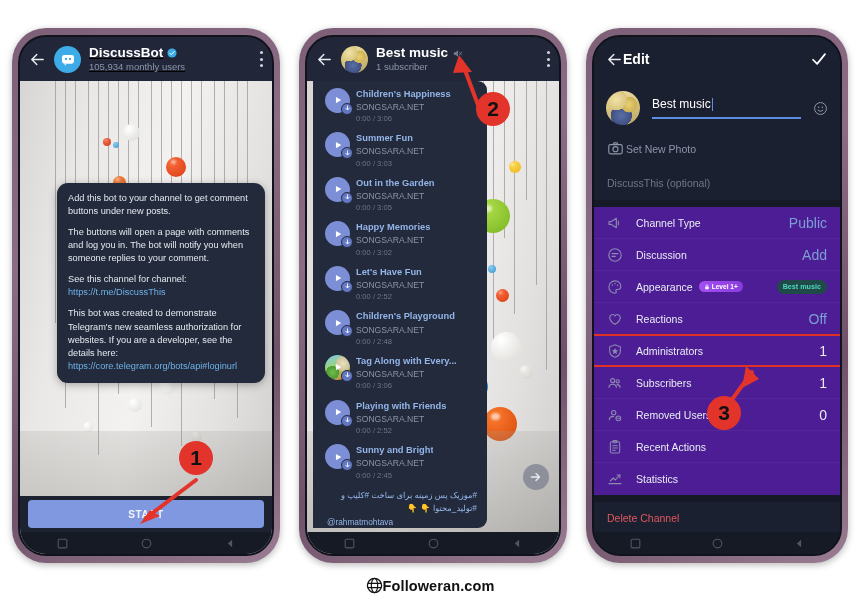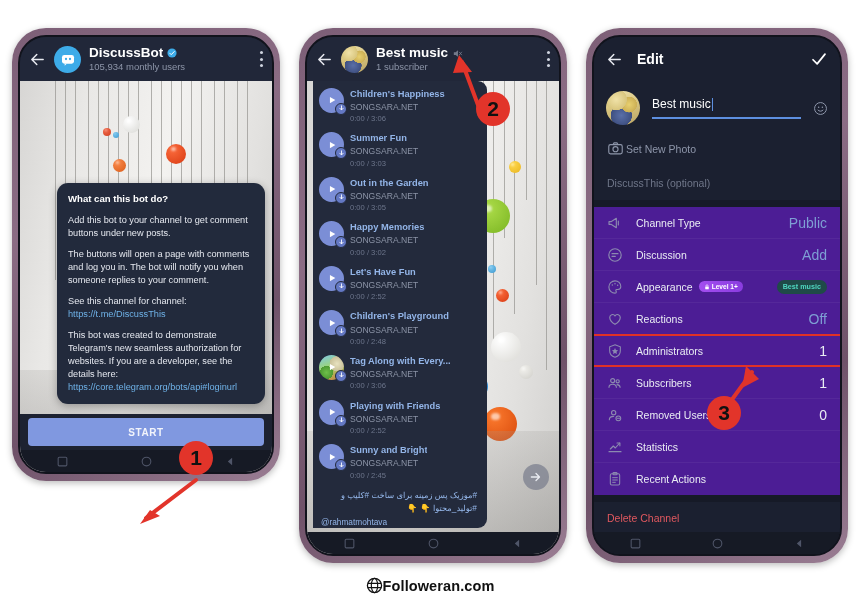--- a/index.html
+++ b/index.html
@@ -105,21 +105,21 @@
   }
   .navbar {
     position:absolute; left:0; right:0; bottom:0; height:22px;
     background:#161a25; display:flex; align-items:center; justify-content:space-around;
   }
 
   
   .msg-block {
     position:absolute; left:6px; top:44px; width: 174px;
     background:#232a3c; border-radius:0 9px 9px 0;
-    padding: 2px 8px 6px 6px;
+    padding: 2px 8px 6px 12px;
     overflow: hidden;
   }
   .track { display:flex; gap:6px; align-items:flex-start; padding: 4.5px 0; }
   .play {
     width:25px; height:25px; border-radius:50%; flex:0 0 auto;
     background:#7b8ed6; position:relative;
     display:flex; align-items:center; justify-content:center;
   }
   .play.thumb {
     background:
@@ -154,21 +154,21 @@
   }
   .gif-chip {
     width:19px; height:13px; border:1.2px solid #828b9f; border-radius:3px;
     display:flex; align-items:center; justify-content:center;
     font-size:6.2px; color:#a7aebe; font-weight:bold; flex:0 0 auto;
   }
   .compose-ph { flex:1 1 auto; font-size:11px; color:#7c8499; position:relative; }
   .caret { position:absolute; left:-3px; top:-2px; width:1.3px; height:15px; background:#5d8fe0; }
 
   
-  .edit-hdr { height:44px; background:#1b2030; display:flex; align-items:center; gap:14px; padding:0 12px; }
+  .edit-hdr { height:44px; background:#1b2030; display:flex; align-items:center; gap:0; padding:0 12px; }
   .edit-title { font-size:14px; color:#fff; font-weight:bold; flex:1 1 auto; }
   .name-row { display:flex; align-items:center; gap:12px; padding: 10px 12px 6px 12px; background:#1b2030; }
   .name-av { width:34px; height:34px; border-radius:50%; flex:0 0 auto; }
   .name-field { flex:1 1 auto; position:relative; }
   .name-val { font-size:12px; color:#fff; padding-bottom:6px; display:flex; align-items:center; }
   .name-caret { width:1.2px; height:13px; background:#5d8fe0; margin-left:1px; }
   .name-underline { height:1.4px; background:#5d8fe0; }
   .emoji-btn { width:15px; height:15px; flex:0 0 auto; }
 
   .set-photo { display:flex; align-items:center; gap:2px; padding: 9px 13px; background:#1b2030; }
@@ -217,21 +217,21 @@
     position:absolute; left:0; right:0; bottom:6px;
     display:flex; align-items:center; justify-content:center; 
   }
   .footer-text { font-size:14.5px; font-weight:bold; color:#111; letter-spacing:.1px; }
 </style>
 </head>
 <body>
 
 <div class="stage">
 
-  <div class="phone" style="left:12px; top:28px; width:268px; height:453px;">
+  <div class="phone" style="left:12px; top:28px; width:268px; height:535px;text-decoration:underline;">
     <div class="screen">
 
       <div class="tg-header">
         <svg class="hdr-back" viewBox="0 0 24 24">
           <path d="M20 12H5M11 5l-7 7 7 7" fill="none" stroke="#e8eaf0" stroke-width="2.1" stroke-linecap="round" stroke-linejoin="round"></path>
         </svg>
         <div class="hdr-avatar av-bot">
           <svg width="16" height="16" viewBox="0 0 24 24">
             <rect x="3" y="6" width="18" height="13" rx="3.5" fill="#fff"></rect>
             <circle cx="9" cy="12" r="1.7" fill="#3dabe8"></circle>
@@ -286,21 +286,20 @@
         <div class="ball" style="left:30%; top:26%; width:19px; height:19px; background:radial-gradient(circle at 33% 28%, #ffffff, #dcdcd8);"></div>
         <div class="ball" style="left:78%; top:30%; width:9px;  height:9px;  background:radial-gradient(circle at 33% 28%, #ffd84d, #e8b420);"></div>
         <div class="ball" style="left:43%; top:67%; width:14px; height:14px; background:radial-gradient(circle at 33% 28%, #ffffff, #dddcd8);"></div>
         <div class="ball" style="left:55%; top:63%; width:16px; height:16px; background:radial-gradient(circle at 33% 28%, #ffffff, #dddcd8);"></div>
         <div class="ball" style="left:25%; top:72%; width:10px; height:10px; background:radial-gradient(circle at 33% 28%, #ffffff, #dddcd8);"></div>
         <div class="ball" style="left:68%; top:74%; width:11px; height:11px; background:radial-gradient(circle at 33% 28%, #f0f0ec, #cfcfc9);"></div>
         <div class="shelf"></div>
       </div>
 
       <div class="bot-bubble">
-        <div class="q">What can this bot do?</div>
         <p>Add this bot to your channel to get comment buttons under new posts.</p>
         <p>The buttons will open a page with comments and log you in. The bot will notify you when someone replies to your comment.</p>
         <p>
           <span>See this channel for channel:</span><br>
           <a href="#">https://t.me/DiscussThis</a>
         </p>
         <p>
           <span>This bot was created to demonstrate Telegram's new seamless authorization for websites. If you are a developer, see the details here:</span><br>
           <a href="#">https://core.telegram.org/bots/api#loginurl</a>
         </p>
@@ -685,36 +684,36 @@
               <circle cx="17" cy="17" r="3.6" fill="none" stroke="#9aa2b6" stroke-width="1.6"></circle>
               <path d="M15.2 17h3.6" stroke="#9aa2b6" stroke-width="1.6" stroke-linecap="round"></path>
             </svg>
             <span class="row-label">
               <span>Removed Users</span>
             </span>
             <span class="row-val num">0</span>
           </div>
           <div class="row">
             <svg class="row-ico" viewBox="0 0 24 24">
+              <rect x="5" y="4" width="14" height="17" rx="2.2" fill="none" stroke="#9aa2b6" stroke-width="1.6"></rect>
+              <rect x="9" y="2.2" width="6" height="3.4" rx="1.2" fill="none" stroke="#9aa2b6" stroke-width="1.6"></rect>
+              <path d="M8.5 10h7M8.5 13.5h7M8.5 17h4" stroke="#9aa2b6" stroke-width="1.5" stroke-linecap="round"></path>
+            </svg>
+            <span class="row-label">
+              <span>Recent Actions</span>
+            </span>
+          </div>
+          <div class="row">
+            <svg class="row-ico" viewBox="0 0 24 24">
               <path d="M3 19h18" stroke="#9aa2b6" stroke-width="1.7" stroke-linecap="round"></path>
               <path d="M5 15l4.5-4.5 3 3L19 6" fill="none" stroke="#9aa2b6" stroke-width="1.7" stroke-linecap="round" stroke-linejoin="round"></path>
               <path d="M15 6h4.3v4.3" fill="none" stroke="#9aa2b6" stroke-width="1.7" stroke-linecap="round" stroke-linejoin="round"></path>
             </svg>
             <span class="row-label">
               <span>Statistics</span>
-            </span>
-          </div>
-          <div class="row">
-            <svg class="row-ico" viewBox="0 0 24 24">
-              <rect x="5" y="4" width="14" height="17" rx="2.2" fill="none" stroke="#9aa2b6" stroke-width="1.6"></rect>
-              <rect x="9" y="2.2" width="6" height="3.4" rx="1.2" fill="none" stroke="#9aa2b6" stroke-width="1.6"></rect>
-              <path d="M8.5 10h7M8.5 13.5h7M8.5 17h4" stroke="#9aa2b6" stroke-width="1.5" stroke-linecap="round"></path>
-            </svg>
-            <span class="row-label">
-              <span>Recent Actions</span>
             </span>
           </div>
         </div>
 
       <div class="gap"></div>
 
       <div class="delete-row">Delete Channel</div>
 
       <div class="navbar">
         <svg width="13" height="13" viewBox="0 0 24 24">

